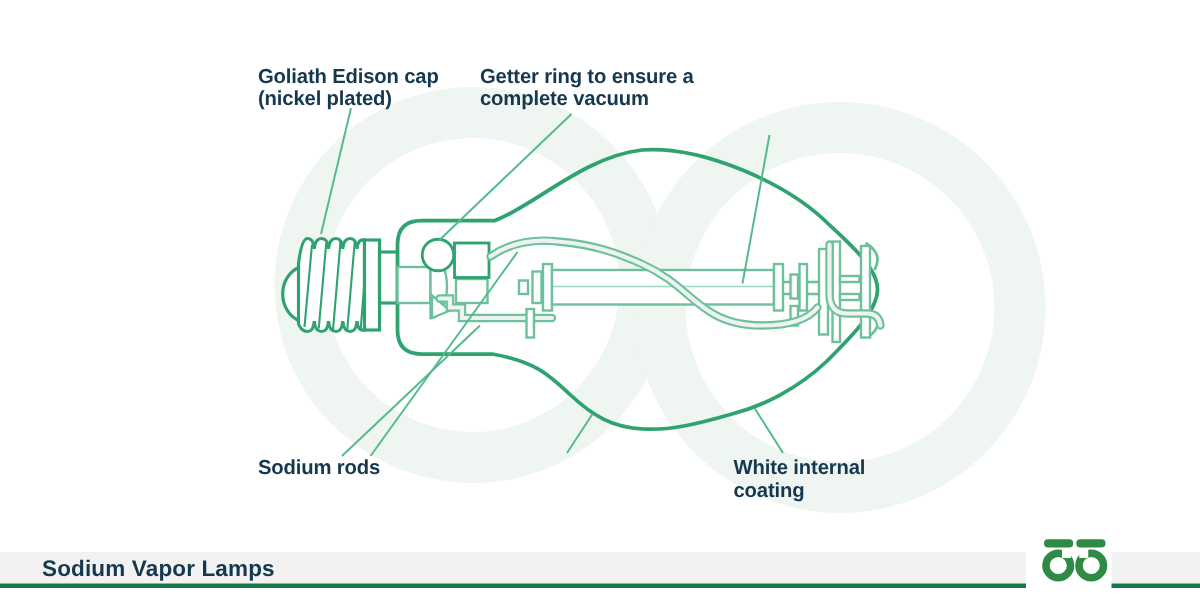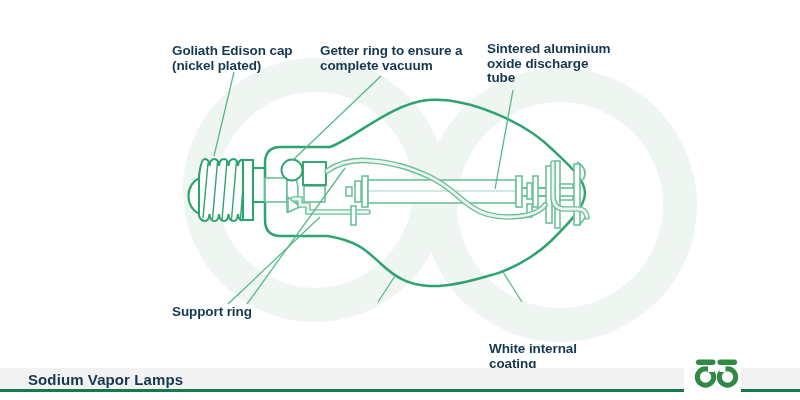--- a/index.html
+++ b/index.html
@@ -27,21 +27,21 @@
   .part-label{
     position:absolute;color:var(--label-text,#16384f);
     font-size:13.5px;line-height:14.5px;font-weight:700;
     white-space:pre-line;letter-spacing:-0.1px;
   }
   .lbl-edison{left:172px;top:44px;}
   .lbl-getter{left:320px;top:44px;}
   .lbl-tube{left:487px;top:42px;}
   .lbl-rods{left:172px;top:305px;}
   .lbl-envelope{left:339px;top:304px;}
-  .lbl-coating{left:489px;top:305px;margin-top:37px;}
+  .lbl-coating{left:489px;top:305px;}
 
   
   .footer-strip{position:absolute;left:0;top:368px;width:800px;height:21px;background:var(--footer-strip,#f2f2f2);}
   .footer-caption{position:absolute;left:28px;top:371px;font-size:15px;font-weight:600;color:var(--label-text,#16384f);letter-spacing:0.1px;}
   .footer-line{position:absolute;left:0;top:389px;width:800px;height:3px;background:var(--footer-line,#15794a);}
   .logo-patch{position:absolute;left:684px;top:352px;width:57px;height:48px;background:#ffffff;}
   .logo-svg{position:absolute;left:693px;top:358px;}
   .logo-fill{fill:var(--logo-green,#2e8a44);}
   .logo-ring{stroke:var(--logo-green,#2e8a44);stroke-width:5;fill:none;}
 </style>
@@ -146,24 +146,21 @@
       <path class="leader" d="M 247 304 L 345 168"></path>
       <path class="leader" d="M 378 302 L 395 276"></path>
       <path class="leader" d="M 522 302 L 503 272"></path>
     </g>
   </svg>
 
   <div class="part-label lbl-edison">Goliath Edison cap
 (nickel plated)</div>
   <div class="part-label lbl-getter">Getter ring to ensure a
 complete vacuum</div>
-  <div class="part-label lbl-tube">Sintered aluminium
-oxide discharge
-tube</div>
-  <div class="part-label lbl-rods">Support ring</div>
+  <div class="part-label lbl-rods">Sodium rods</div>
   <div class="part-label lbl-coating">White internal
 coating</div>
 
   <div class="footer-strip"></div>
   <div class="footer-line"></div>
   <span class="footer-caption">Sodium Vapor Lamps</span>
   <div class="logo-patch"></div>
   <svg class="logo-svg" width="47" height="31" viewBox="0 0 47 31">
     <circle class="logo-ring" cx="12.5" cy="19" r="8.2"></circle>
     <circle class="logo-ring" cx="34.5" cy="19" r="8.2"></circle>

